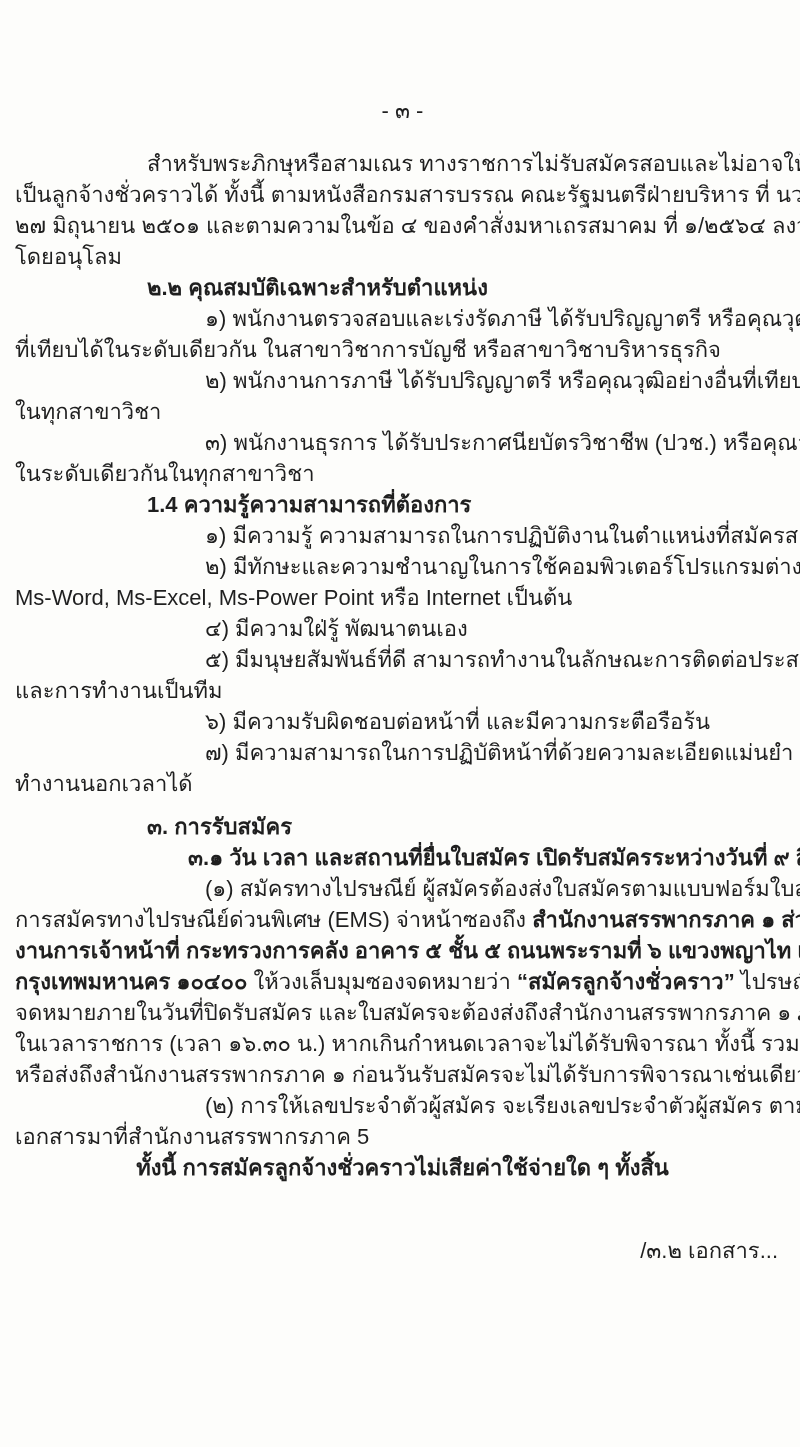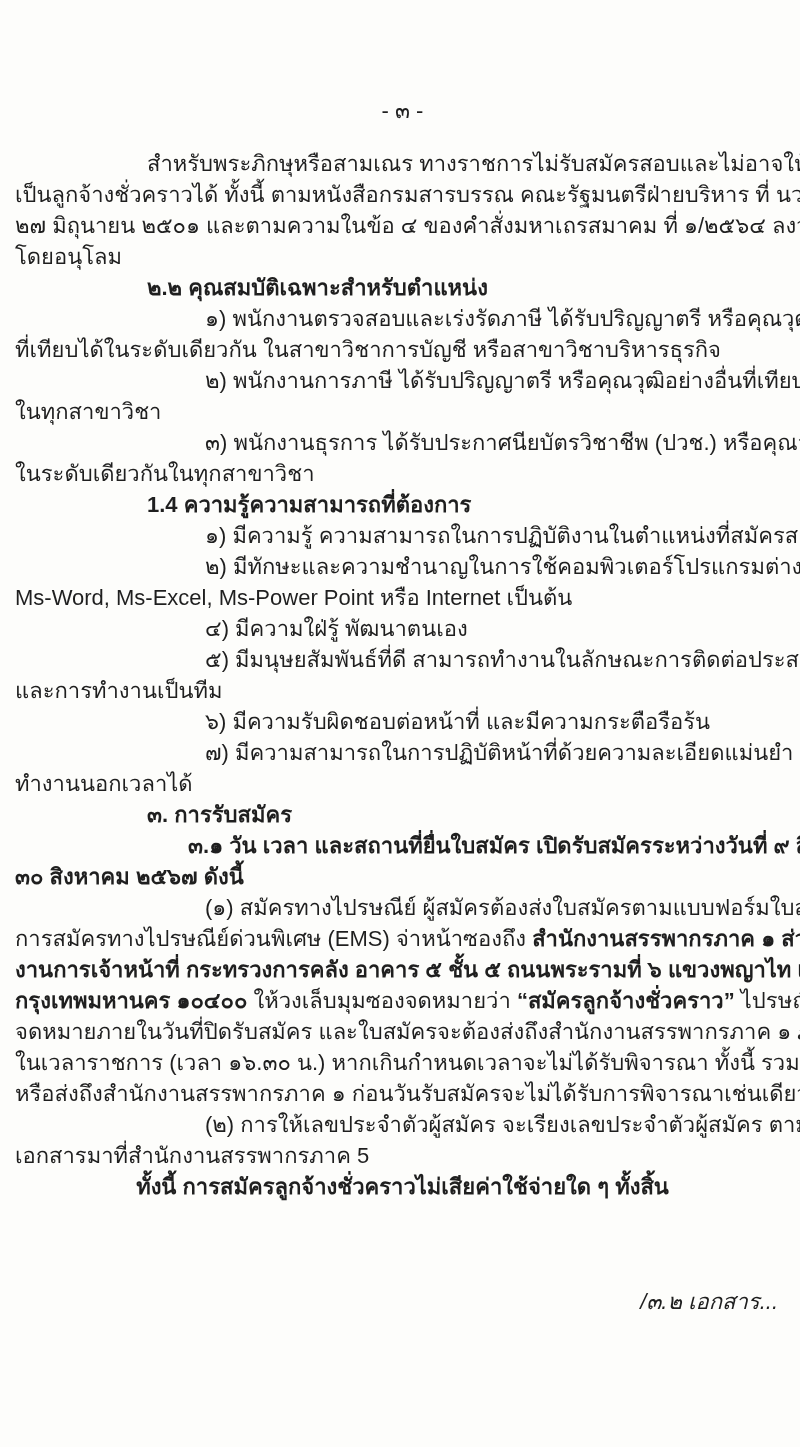--- a/index.html
+++ b/index.html
@@ -20,23 +20,23 @@
   }
   .ln { white-space: nowrap; }
   .b { font-weight: bold; }
   .center { text-align: center; white-space: nowrap; }
   .right { text-align: right; padding-right: 12px; }
   .ind-h { margin-left: 132px; }   
   .ind-i { margin-left: 190px; }   
   .ind-s { margin-left: 173px; }   
   .mt-a { margin-top: 22px; }
   .mt-b { margin-top: 0; }
-  .mt-c { }
+  .mt-c { margin-top: 12px; }
   .mt-d { }
-  .mt-e { margin-top: 84px; font-style: italic; }
+  .mt-e { margin-top: 52px; }
 </style>
 </head>
 <body>
 
 <div class="page">
 
   <div class="ln center">- ๓ -</div>
 
   <div class="ln ind-h mt-a">สำหรับพระภิกษุหรือสามเณร ทางราชการไม่รับสมัครสอบและไม่อาจให้เข้ารับการสรรหา</div>
   <div class="ln">เป็นลูกจ้างชั่วคราวได้ ทั้งนี้ ตามหนังสือกรมสารบรรณ คณะรัฐมนตรีฝ่ายบริหาร ที่ นว ๘๙/๒๕๐๑ ลงวันที่</div>
@@ -57,21 +57,20 @@
   <div class="ln">Ms-Word, Ms-Excel, Ms-Power Point หรือ Internet เป็นต้น</div>
   <div class="ln ind-i">๔) มีความใฝ่รู้ พัฒนาตนเอง</div>
   <div class="ln ind-i">๕) มีมนุษยสัมพันธ์ที่ดี สามารถทำงานในลักษณะการติดต่อประสานงาน</div>
   <div class="ln">และการทำงานเป็นทีม</div>
   <div class="ln ind-i">๖) มีความรับผิดชอบต่อหน้าที่ และมีความกระตือรือร้น</div>
   <div class="ln ind-i">๗) มีความสามารถในการปฏิบัติหน้าที่ด้วยความละเอียดแม่นยำ และสามารถ</div>
   <div class="ln">ทำงานนอกเวลาได้</div>
 
   <div class="ln ind-h b mt-c">๓. การรับสมัคร</div>
   <div class="ln ind-s b">๓.๑ วัน เวลา และสถานที่ยื่นใบสมัคร เปิดรับสมัครระหว่างวันที่ ๙ สิงหาคม ถึงวันที่</div>
-  <div class="ln b">๓๐ สิงหาคม ๒๕๖๗ ดังนี้</div>
 
   <div class="ln ind-i">(๑) สมัครทางไปรษณีย์ ผู้สมัครต้องส่งใบสมัครตามแบบฟอร์มใบสมัครพร้อมหลักฐาน</div>
   <div class="ln"><span>การสมัครทางไปรษณีย์ด่วนพิเศษ (EMS) จ่าหน้าซองถึง </span><span class="b">สำนักงานสรรพากรภาค ๑ ส่วนบริหารงานทั่วไป</span></div>
   <div class="ln b">งานการเจ้าหน้าที่ กระทรวงการคลัง อาคาร ๕ ชั้น ๕ ถนนพระรามที่ ๖ แขวงพญาไท เขตพญาไท</div>
   <div class="ln"><span class="b">กรุงเทพมหานคร ๑๐๔๐๐</span><span> ให้วงเล็บมุมซองจดหมายว่า </span><span class="b">“สมัครลูกจ้างชั่วคราว”</span><span> ไปรษณีย์ต้องประทับตรารับ</span></div>
   <div class="ln"><span>จดหมายภายในวันที่ปิดรับสมัคร และใบสมัครจะต้องส่งถึงสำนักงานสรรพากรภาค ๑ </span><span class="b">ภายในวันที่ ๔ กันยายน ๒๕๖๗</span></div>
   <div class="ln">ในเวลาราชการ (เวลา ๑๖.๓๐ น.) หากเกินกำหนดเวลาจะไม่ได้รับพิจารณา ทั้งนี้ รวมถึงใบสมัครที่ไปรษณีย์ลงรับ</div>
   <div class="ln">หรือส่งถึงสำนักงานสรรพากรภาค ๑ ก่อนวันรับสมัครจะไม่ได้รับการพิจารณาเช่นเดียวกัน</div>
   <div class="ln ind-i">(๒) การให้เลขประจำตัวผู้สมัคร จะเรียงเลขประจำตัวผู้สมัคร ตามวันเวลาที่จัดส่ง</div>
   <div class="ln">เอกสารมาที่สำนักงานสรรพากรภาค 5</div>

